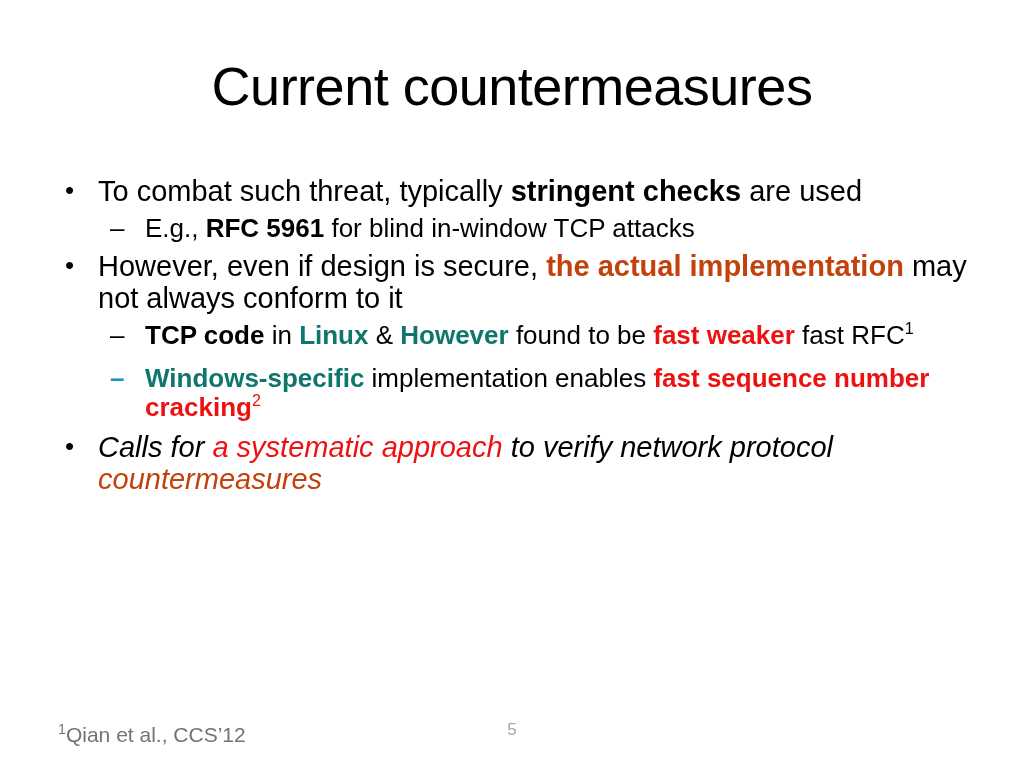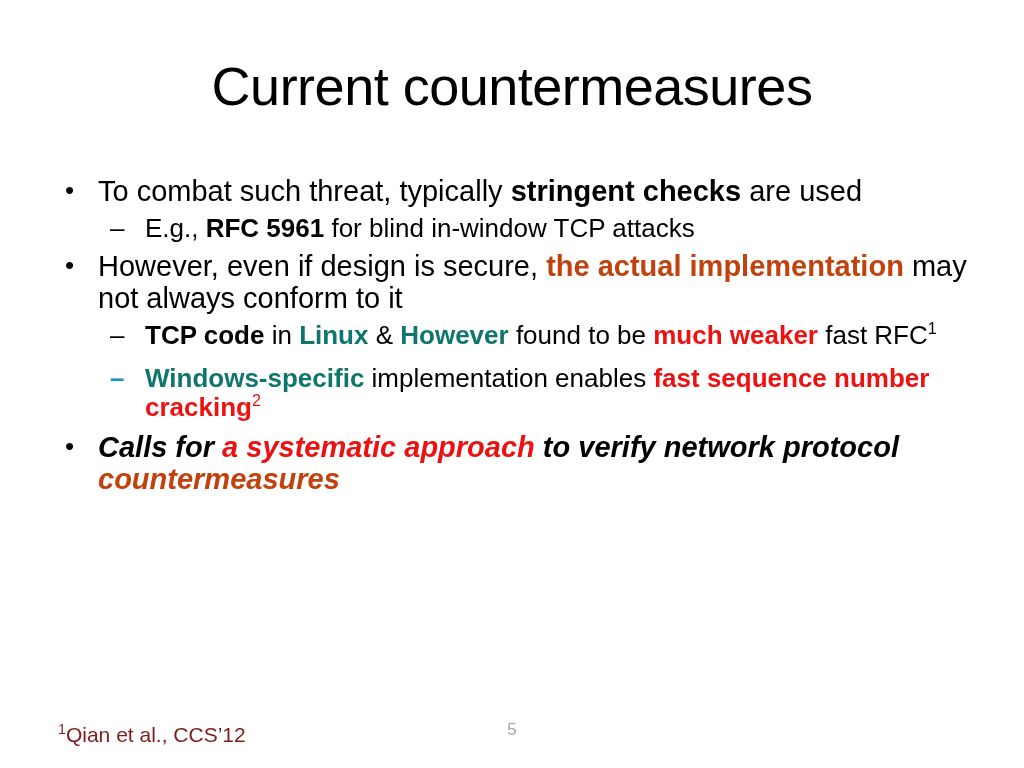--- a/index.html
+++ b/index.html
@@ -74,41 +74,41 @@
   }
   .l2 .dash {
     position: absolute;
     left: 0;
     top: 0;
   }
   .l2.cyan-dash .dash { color: #1C93C6; font-weight: 700; }
 
   
   .b   { font-weight: 700; }
-  .bi  { font-weight: 700; font-style: italic; }
+  .bi  { font-weight: 400; font-style: italic; }
   .navy  { color: #c2410c; }
   .cyan  { color: #0f766e; }
   .red   { color: #EE1111; }
   .sup { font-size: 0.62em; vertical-align: super; font-weight: 400; line-height: 0; }
 
   
   .gap-a { margin-top: 6px; }
   .gap-b { margin-top: 8px; }
   .gap-c { margin-top: 6px; }
   .gap-d { margin-top: 14px; }
   .gap-e { margin-top: 10px; }
 
   
   .footnotes {
     position: absolute;
     left: 58px;
     bottom: 18px;
     font-size: 21px;
     line-height: 1.45;
-    color: #7f1d1d;
+    color: #737373;
   }
   .footnotes .fn-mark { font-size: 0.68em; vertical-align: super; line-height: 0; }
 
   
   .page-number {
     position: absolute;
     left: 0;
     width: 1024px;
     bottom: 28px;
     text-align: center;
@@ -135,21 +135,21 @@
       <span>E.g., </span><span class="b">RFC 5961</span><span> for blind in-window TCP attacks</span>
     </div>
 
     <div class="l1 gap-b">
       <span class="dot">•</span>
       <span>However, even if design is secure, </span><span class="b navy">the actual implementation</span><span> may not always conform to it</span>
     </div>
 
     <div class="l2 gap-c">
       <span class="dash">–</span>
-      <span class="b">TCP code</span><span> in </span><span class="b cyan">Linux</span><span> &amp; </span><span class="b cyan">However</span><span> found to be </span><span class="b red">much weaker</span><span> fast RFC</span><span class="sup">1</span>
+      <span class="b">TCP code</span><span> in </span><span class="b cyan">Linux</span><span> &amp; </span><span class="b cyan">However</span><span> found to be </span><span class="b red">fast weaker</span><span> fast RFC</span><span class="sup">1</span>
     </div>
 
     <div class="l2 gap-d cyan-dash">
       <span class="dash">–</span>
       <span class="b cyan">Windows-specific</span><span> implementation enables </span><span class="b red">fast sequence number cracking</span><span class="sup red b">2</span>
     </div>
 
     <div class="l1 gap-e">
       <span class="dot">•</span>
       <span class="bi">Calls for </span><span class="bi red">a systematic approach</span><span class="bi"> to verify network protocol </span><span class="bi navy">countermeasures</span>

